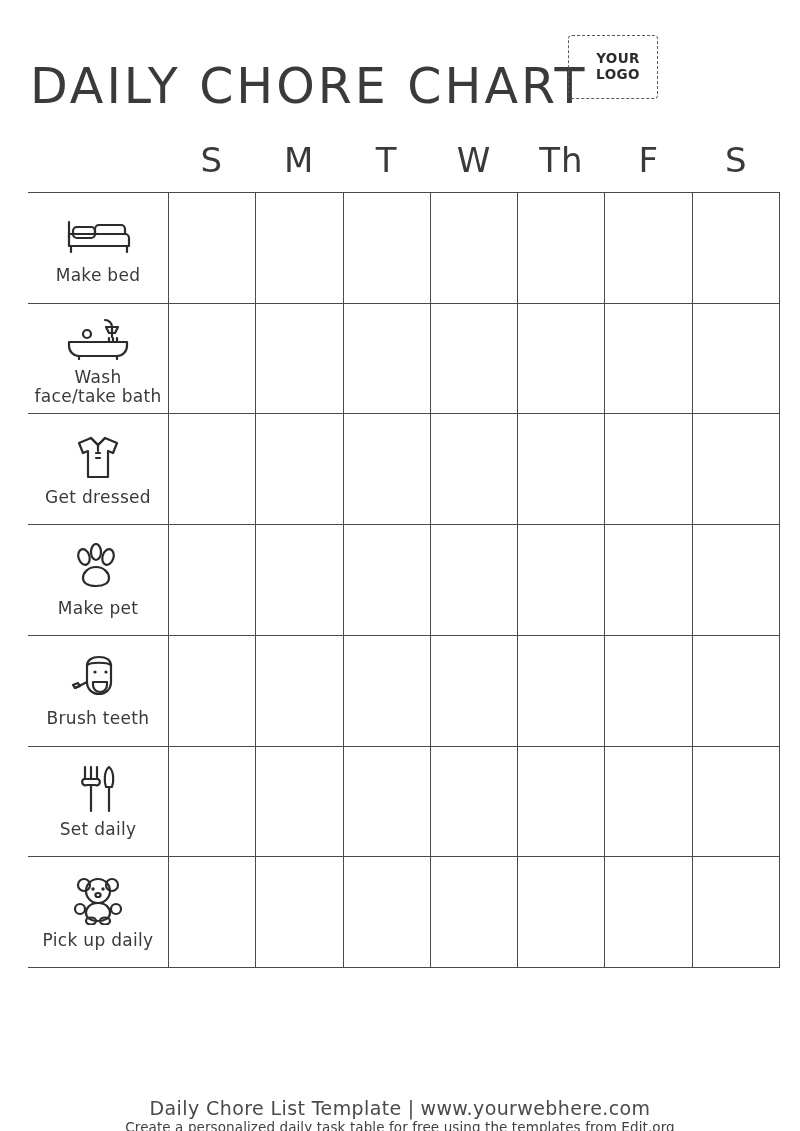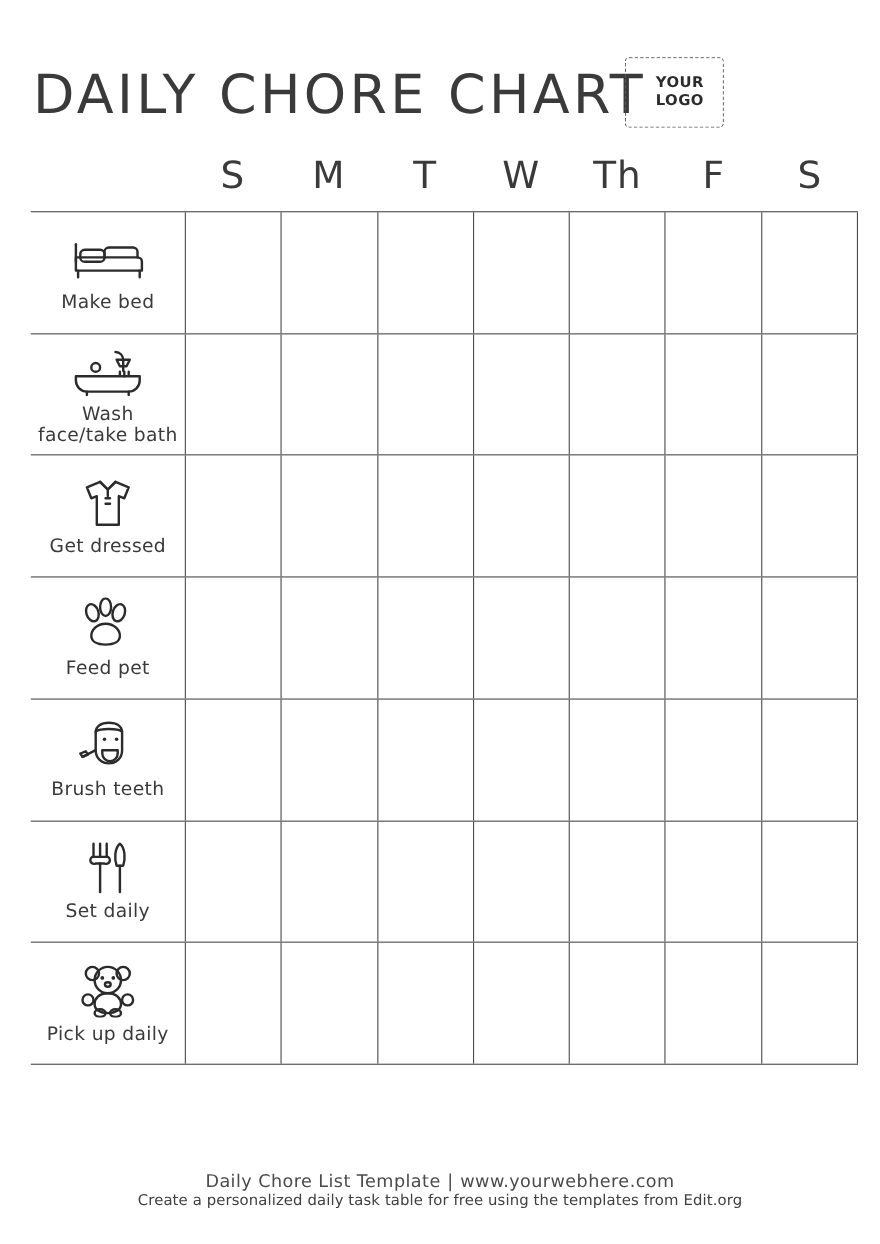--- a/index.html
+++ b/index.html
@@ -38,21 +38,21 @@
     font-family: "DejaVu Sans", sans-serif;
     font-size: 49px;
     letter-spacing: 3px;
     color: #3a3a3a;
     font-weight: 400;
     white-space: nowrap;
   }
   .logo-box {
     position: absolute;
     right: 46px;
-    top: 24px;
+    top: 7px;
     width: 78px;
     height: 62px;
     border: 1.5px dashed #5a5a5a;
     border-radius: 4px;
     display: flex;
     flex-direction: column;
     align-items: center;
     justify-content: center;
     line-height: 1.15;
     padding-left: 10px;
@@ -142,23 +142,24 @@
 
   
   .footer {
     position: absolute;
     left: 0;
     top: 1064px;
     width: 800px;
     text-align: center;
   }
   .footer-main {
-    font-size: 16px;
+    font-size: 19px;
     color: #4a4a4a;
     letter-spacing: 0.4px;
+    margin-top: 33px;
   }
   .footer-sep {
     margin: 0 6px;
     color: #4a4a4a;
   }
   .footer-sub {
     margin-top: 0;
     font-size: 13.5px;
     color: #3f3f3f;
     letter-spacing: 0.1px;
@@ -264,21 +265,21 @@
     <div class="row">
       <div class="chore-cell">
         <div class="chore-icon">
           <svg width="52" height="50" viewBox="0 0 52 50" fill="none" stroke="#2b2b2b" stroke-width="2.2" stroke-linecap="round" stroke-linejoin="round">
             <ellipse cx="12" cy="14" rx="5.5" ry="8" transform="rotate(-18 12 14)"></ellipse>
             <ellipse cx="24" cy="9" rx="5" ry="8"></ellipse>
             <ellipse cx="36" cy="14" rx="5.5" ry="8" transform="rotate(18 36 14)"></ellipse>
             <path d="M24 24 c-8 0 -13 6 -13 11 c0 5 5 8 13 8 c8 0 13 -3 13 -8 c0 -5 -5 -11 -13 -11 z"></path>
           </svg>
         </div>
-        <div class="chore-label">Feed pet</div>
+        <div class="chore-label">Make pet</div>
       </div>
       <div class="checks">
         <div class="check"></div>
         <div class="check"></div>
         <div class="check"></div>
         <div class="check"></div>
         <div class="check"></div>
         <div class="check"></div>
         <div class="check"></div>
       </div>

